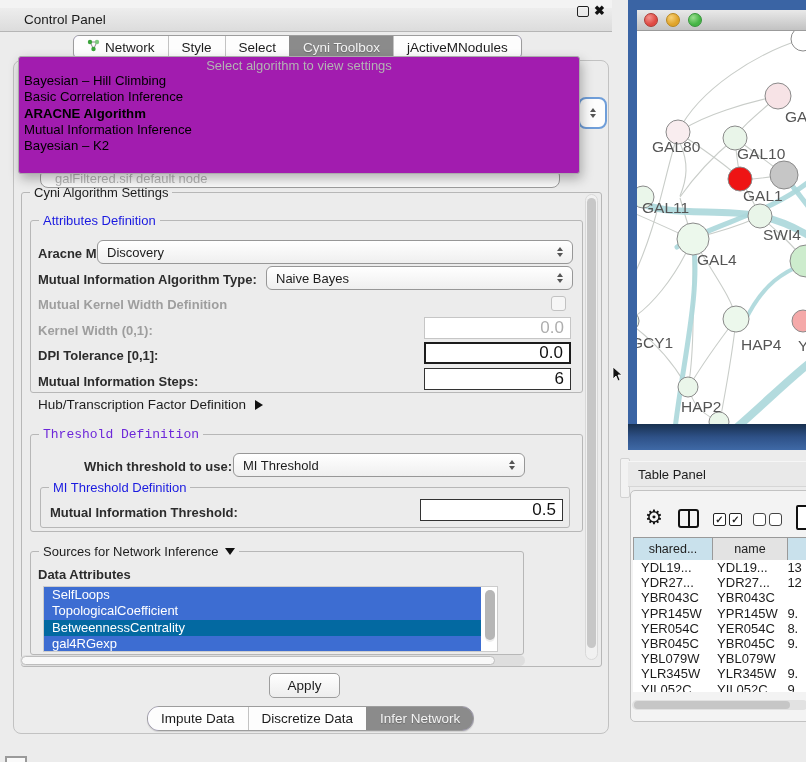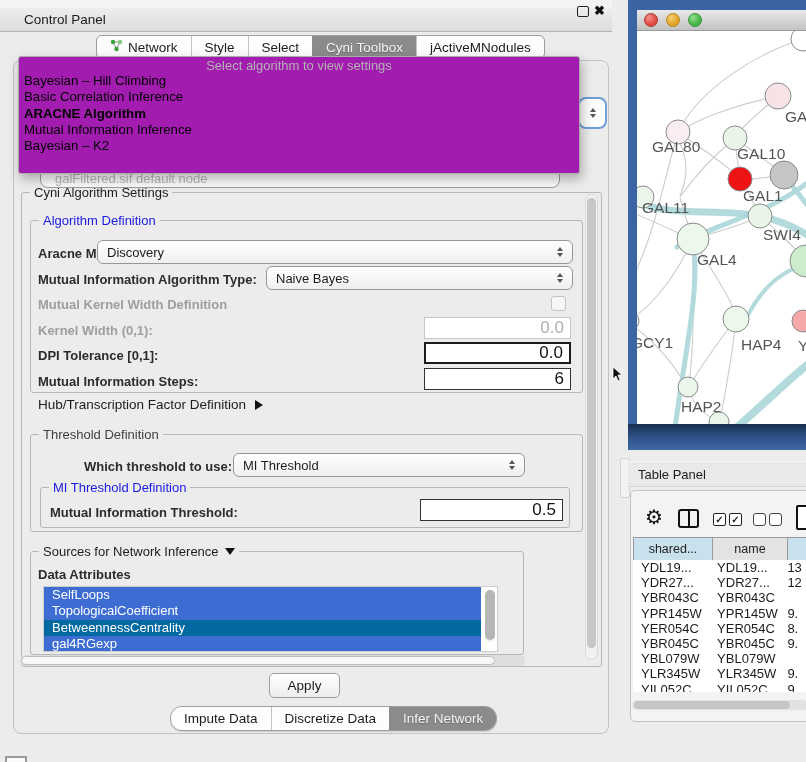--- a/index.html
+++ b/index.html
@@ -6,21 +6,21 @@
   body{width:806px;height:762px;position:relative;background:#ececec;
        font-family:"Liberation Sans",sans-serif;overflow:hidden;color:#1c1c1c;}
   .abs{position:absolute;}
   
   .cp-topstrip{left:0;top:0;width:612px;height:8px;background:#f3f3f3;border-bottom:1px solid #e2e2e2;}
   .cp-titlebar{left:0;top:8px;width:612px;height:23px;background:linear-gradient(#ededed,#dcdcdc);
                border-bottom:1px solid #b5b5b5;display:flex;align-items:center;}
   .cp-title{margin-left:24px;font-size:13.5px;color:#1b1b1b;}
   .float-ic{position:absolute;left:577px;top:6px;width:10px;height:9px;border:1.6px solid #222;border-radius:2px;}
   .close-ic{position:absolute;left:594px;top:3px;font-size:13px;font-weight:bold;color:#111;}
-  .tab-strip{display:inline-flex;border:1px solid #9d9d9d;border-radius:6px;overflow:hidden;background:#c4b5fd;height:22px;box-shadow:0 1px 1px rgba(0,0,0,.12);margin-left:23px;}
+  .tab-strip{display:inline-flex;border:1px solid #9d9d9d;border-radius:6px;overflow:hidden;background:#c4b5fd;height:22px;box-shadow:0 1px 1px rgba(0,0,0,.12);}
   .tab{display:flex;align-items:center;gap:5px;padding:0 13px;font-size:13.5px;background:#fdfdfd;border-left:1px solid #c3c3c3;white-space:nowrap;}
   .tab:first-child{border-left:none;}
   .tab.selected{background:#8b8b8b;color:#f4f4f4;border-left-color:#8b8b8b;text-shadow:0 1px 1px rgba(0,0,0,.25);}
   .inner-panel{left:13px;top:60px;width:596px;height:674px;background:#ececec;border:1px solid #c2c2c2;border-radius:8px;box-sizing:border-box;}
   
   .popup{left:18px;top:56px;width:560px;height:116px;background:#a21caf;border:1px solid #ababab;border-radius:3px;
          box-shadow:2px 5px 12px rgba(0,0,0,.28);z-index:30;}
   .popup-hint{height:16px;line-height:17px;text-align:center;color:#b3b3b3;font-size:13px;}
   .popup-item{height:16.3px;line-height:16.3px;font-size:13.2px;padding-left:5px;color:#000;white-space:nowrap;}
   .popup-item.bold{font-weight:bold;}
@@ -136,21 +136,21 @@
       <div class="popup-item">Mutual Information Inference</div>
       <div class="popup-item">Bayesian – K2</div>
     </div>
 </div>
 
 <div class="group" style="left:21px;top:192px;width:579px;height:473px;">
   <span class="group-title">Cyni Algorithm Settings</span>
 </div>
 
 <div class="group" style="left:30px;top:220px;width:551px;height:171px;">
-  <span class="group-title" style="color:#1a1ae0;">Algorithm Definition</span>
+  <span class="group-title" style="color:#1a1ae0;">Attributes Definition</span>
 </div>
 <span class="lbl" style="left:38px;top:246px;">Aracne Mode:</span>
 <div class="combo" style="left:97px;top:240px;width:476px;">
   <span>Discovery</span>
   <span class="arrows">
       <span class="tri-up"></span>
       <span class="tri-dn"></span>
     </span>
 </div>
 <span class="lbl" style="left:38px;top:272px;">Mutual Information Algorithm Type:</span>
@@ -169,21 +169,21 @@
 <div class="tfield strong" style="left:424px;top:342px;width:147px;">0.0</div>
 <span class="lbl" style="left:38px;top:374px;">Mutual Information Steps:</span>
 <div class="tfield norm" style="left:424px;top:368px;width:147px;">6</div>
 
 <div class="abs" style="left:38px;top:397px;font-size:13.5px;display:flex;align-items:center;gap:9px;">
   <span>Hub/Transcription Factor Definition</span>
   <span class="arrow-right"></span>
 </div>
 
 <div class="group" style="left:30px;top:434px;width:551px;height:96px;">
-  <span class="group-title" style="color:#404040;">Threshold Definition</span>
+  <span class="group-title" style="color:#6d28d9;font-family:Liberation Mono, monospace;">Threshold Definition</span>
 </div>
 <span class="lbl" style="left:84px;top:459px;">Which threshold to use:</span>
 <div class="combo" style="left:233px;top:453px;width:292px;">
   <span>MI Threshold</span>
   <span class="arrows">
       <span class="tri-up"></span>
       <span class="tri-dn"></span>
     </span>
 </div>
 <div class="group" style="left:40px;top:487px;width:528px;height:39px;">

